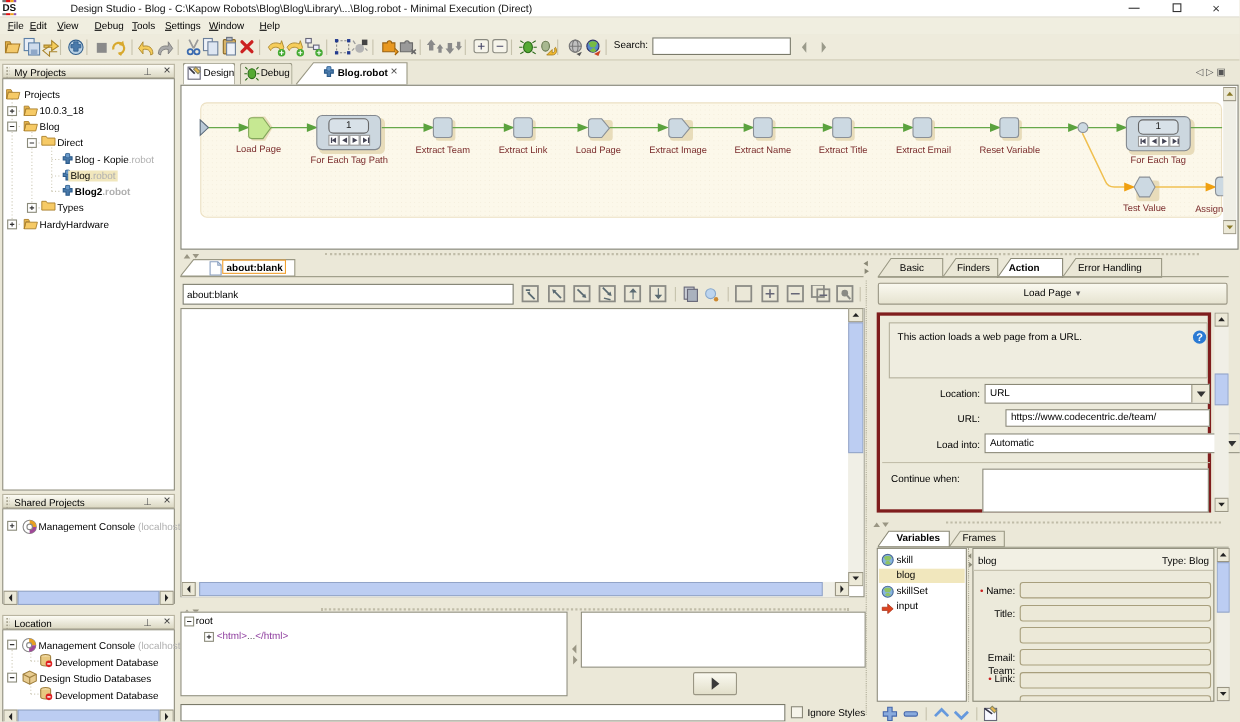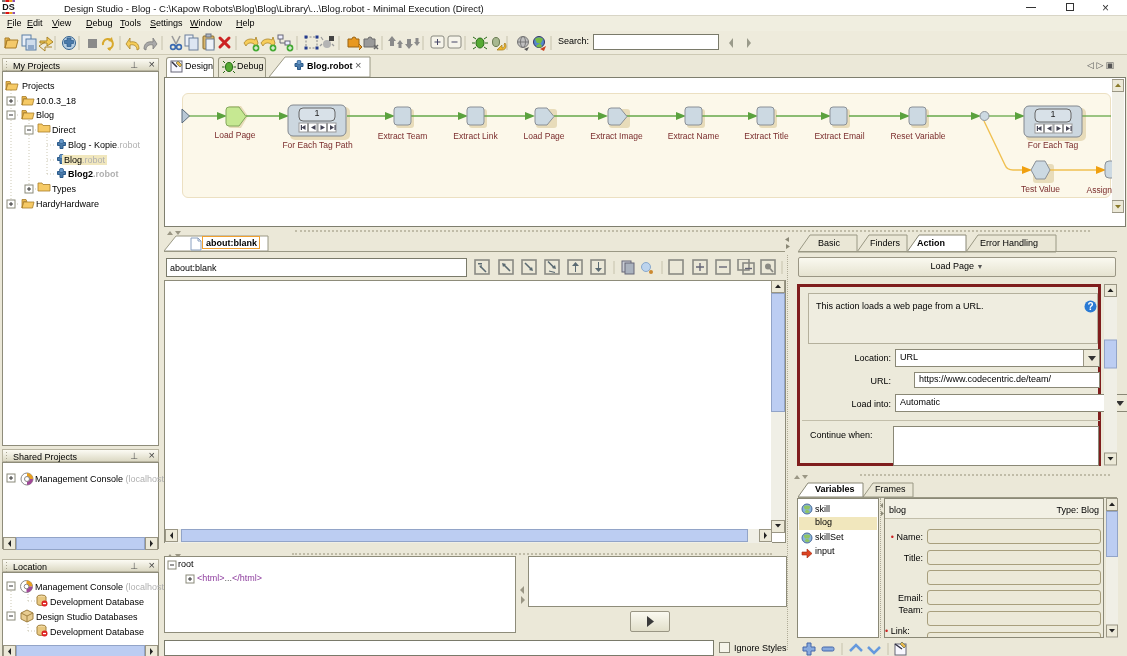--- a/index.html
+++ b/index.html
@@ -813,21 +813,21 @@
 <div class="abs" style="left:4px;top:6px;font-size:9px;">blog</div>
 <div class="abs" style="right:4px;top:6px;font-size:9px;">Type: Blog</div>
 <div class="abs" style="left:0;top:33px;width:38px;text-align:right;font-size:9px;"><span style="color:#cc2222;">• </span>Name:</div>
 <div class="vfield" style="top:30px;"></div>
 <div class="abs" style="left:0;top:54px;width:38px;text-align:right;font-size:9px;">Title:</div>
 <div class="vfield" style="top:51px;"></div>
 <div class="abs" style="left:0;top:74px;width:38px;text-align:right;font-size:9px;margin-top:32px;">Team:</div>
 <div class="vfield" style="top:71px;"></div>
 <div class="abs" style="left:0;top:94px;width:38px;text-align:right;font-size:9px;">Email:</div>
 <div class="vfield" style="top:91px;"></div>
-<div class="abs" style="left:0;top:127px;width:38px;text-align:left;font-size:9px;"><span style="color:#cc2222;">• </span>Link:</div>
+<div class="abs" style="left:0;top:113px;width:38px;text-align:right;font-size:9px;"><span style="color:#cc2222;">• </span>Link:</div>
 <div class="vfield" style="top:112px;"></div>
 <div class="vfield" style="top:133px;"></div>
 </div>
 <div class="abs" style="left:316px;top:269px;width:12px;height:140px;background:#f0efe6;">
 <svg width="12" height="140">
         <rect x="0.5" y="0.5" width="11" height="12" fill="#ece9d8" stroke="#9a9684"></rect>
         <path d="M3 8 L6 4.5 L9 8 Z" fill="#222"></path>
         <rect x="0.5" y="13.5" width="11" height="45" fill="#bccdf2" stroke="#92a4c8"></rect>
         <rect x="0.5" y="127" width="11" height="12" fill="#ece9d8" stroke="#9a9684"></rect>
         <path d="M3 131 L6 134.5 L9 131 Z" fill="#222"></path>

